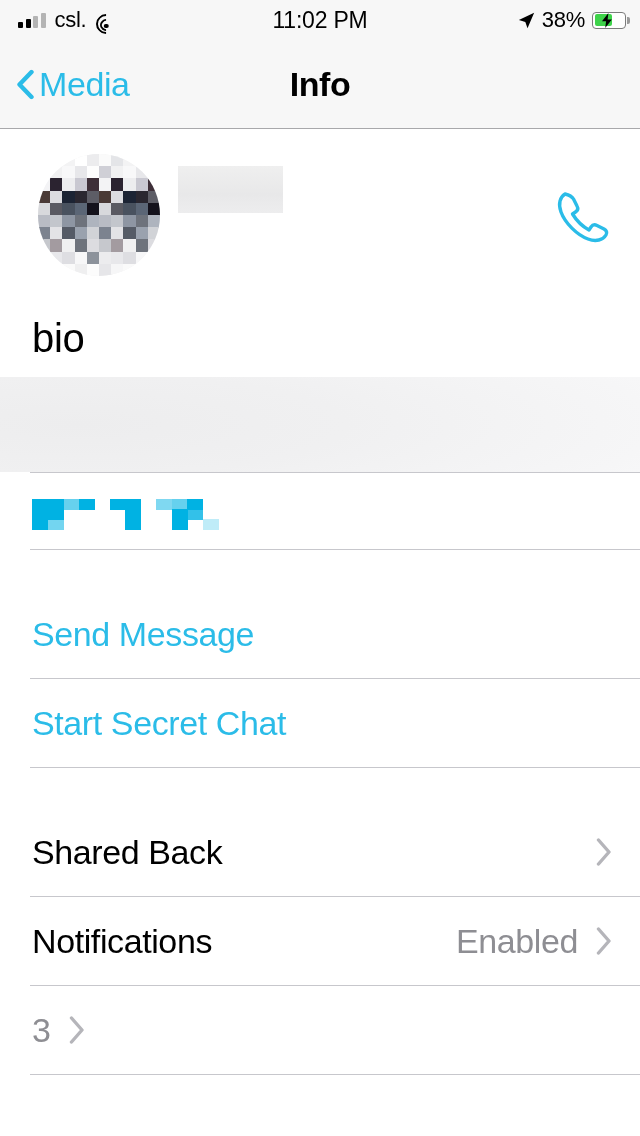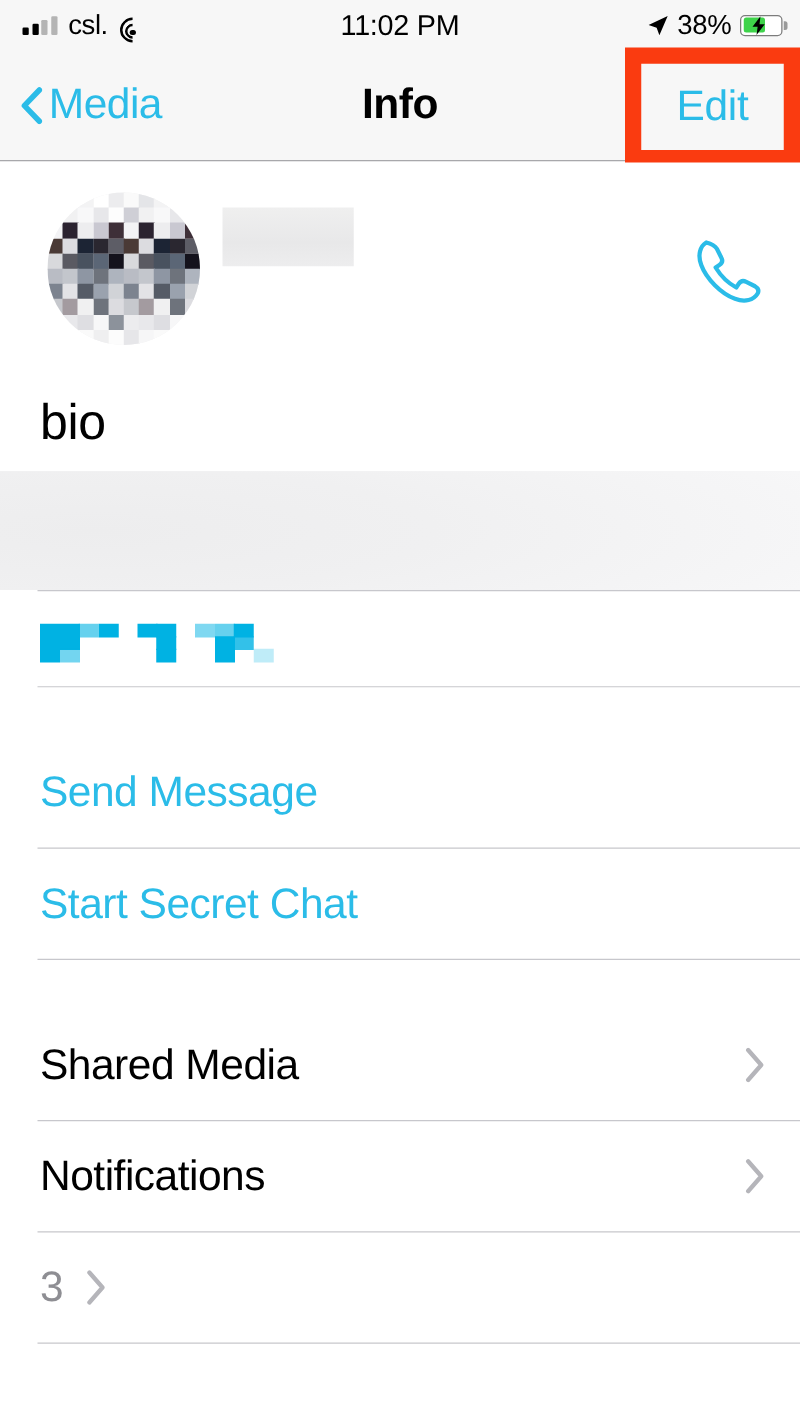--- a/index.html
+++ b/index.html
@@ -175,25 +175,20 @@
   </div>
 
   <div class="navbar">
     <div class="nav-back">
       <svg class="chev-back" viewBox="0 0 18 30">
         <path d="M15.5 2.5 L3.5 15 L15.5 27.5" stroke="#2BBCE8" stroke-width="4.4" fill="none" stroke-linecap="round" stroke-linejoin="round"></path>
       </svg>
       <span class="nav-back-label">Media</span>
     </div>
     <div class="nav-title">Info</div>
-    <div class="nav-edit-wrap">
-      <div class="nav-edit-inner">
-        <span class="nav-edit-label">Edit</span>
-      </div>
-    </div>
   </div>
 
   <div class="content">
 
     <div class="profile">
       <div class="avatar" id="avatar-mosaic">
           <div class="px" style="left:0px;top:0px;width:12.799999999999999px;height:12.799999999999999px;background:#FAFAFA"></div>
           <div class="px" style="left:12.2px;top:0px;width:12.799999999999999px;height:12.799999999999999px;background:#E4E5E8"></div>
           <div class="px" style="left:24.4px;top:0px;width:12.799999999999999px;height:12.799999999999999px;background:#F3F3F4"></div>
           <div class="px" style="left:36.599999999999994px;top:0px;width:12.799999999999999px;height:12.799999999999999px;background:#FFFFFF"></div>
@@ -341,30 +336,31 @@
     </div>
     <div class="sep"></div>
     <div class="action-row">
       <span class="action-label">Start Secret Chat</span>
     </div>
     <div class="sep"></div>
 
     <div class="gap"></div>
 
     <div class="list-row">
-      <span class="list-label">Shared Media</span>
+      <span class="list-label">Shared Back</span>
       <span class="list-value"></span>
       <svg class="chev" viewBox="0 0 16 28">
         <path d="M2.5 2 L13 14 L2.5 26" stroke="#B5B5BA" stroke-width="3.4" fill="none" stroke-linecap="round" stroke-linejoin="round"></path>
       </svg>
     </div>
     <div class="sep"></div>
 
     <div class="list-row">
       <span class="list-label">Notifications</span>
+      <span class="list-value">Enabled</span>
       <svg class="chev" viewBox="0 0 16 28">
         <path d="M2.5 2 L13 14 L2.5 26" stroke="#B5B5BA" stroke-width="3.4" fill="none" stroke-linecap="round" stroke-linejoin="round"></path>
       </svg>
     </div>
     <div class="sep"></div>
 
     <div class="list-row">
       <span class="list-value">3</span>
       <svg class="chev" viewBox="0 0 16 28">
         <path d="M2.5 2 L13 14 L2.5 26" stroke="#B5B5BA" stroke-width="3.4" fill="none" stroke-linecap="round" stroke-linejoin="round"></path>

